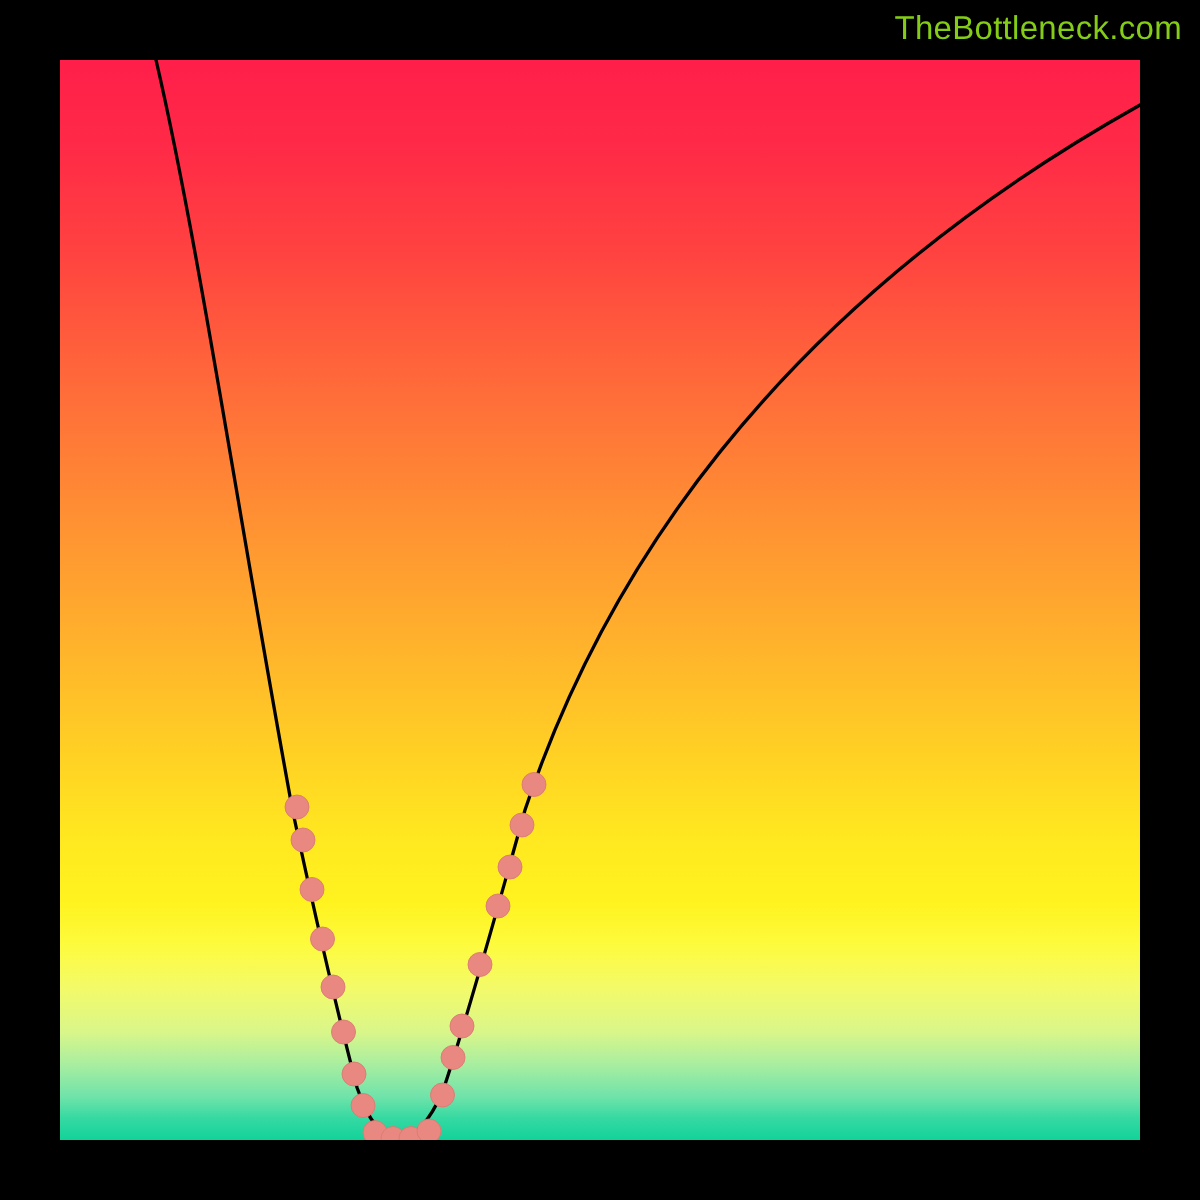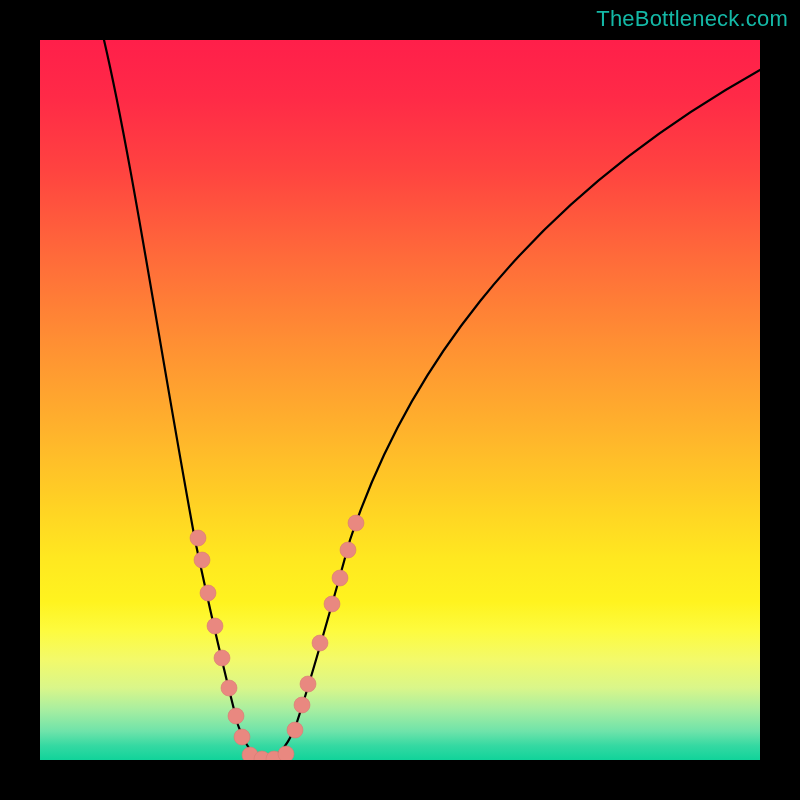--- a/index.html
+++ b/index.html
@@ -39,21 +39,21 @@
       #a8eea0 93%,
       #6fe3aa 96%,
       #35d9a2 98%,
       #11d39a 100%
     );
   }
   .watermark {
     position: absolute;
     top: 6px;
     right: 12px;
-    color: #14b8a6;
+    color: #84cc16;
     font-size: 22px;
     font-weight: 400;
     letter-spacing: 0.2px;
     user-select: none;
   }
   svg.curve {
     position: absolute;
     left: 0;
     top: 0;
     width: 720px;

